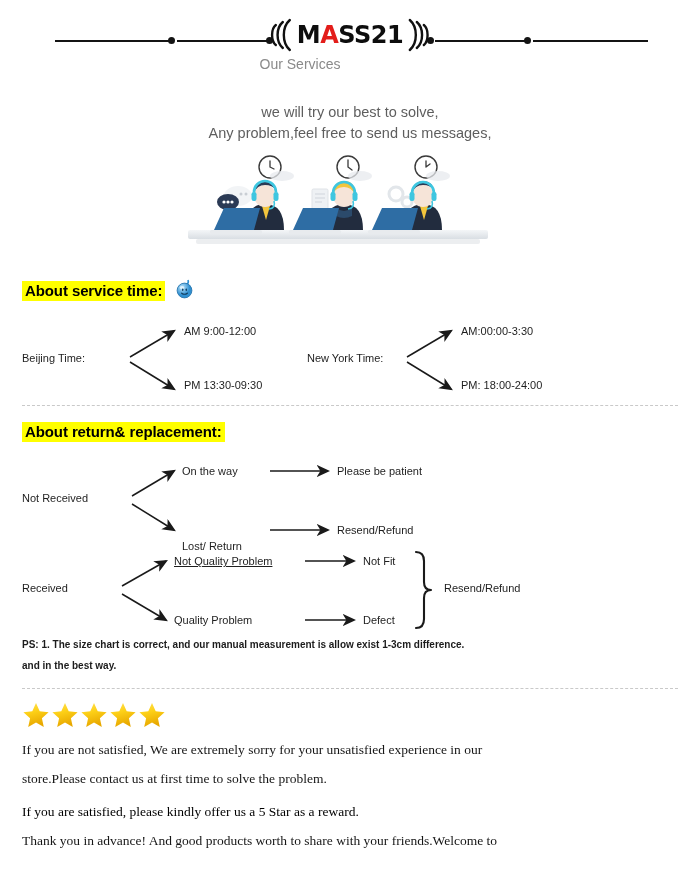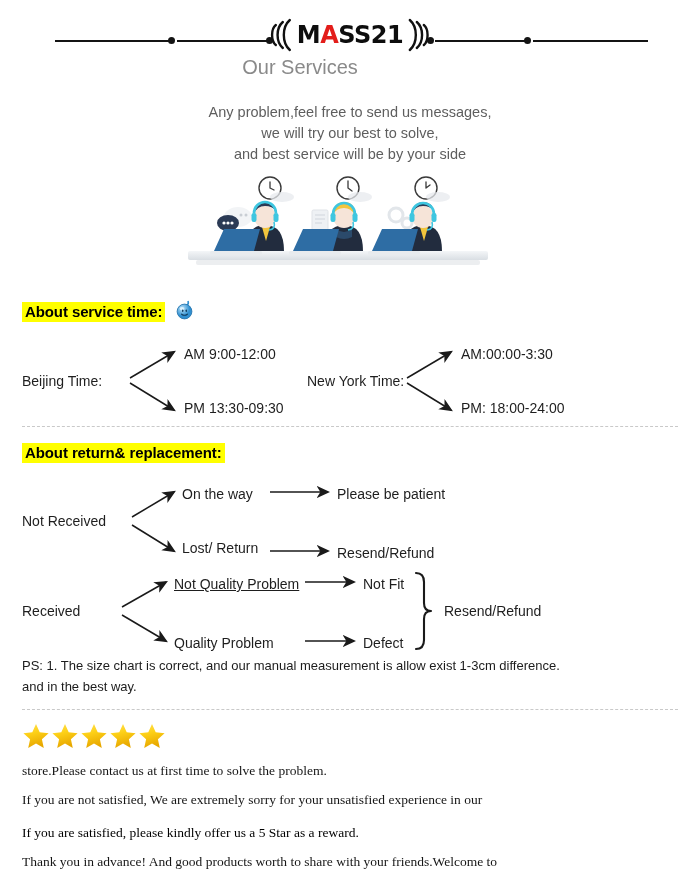--- a/index.html
+++ b/index.html
@@ -31,21 +31,21 @@
   }
   .logo-text {
     font-family:"DejaVu Sans", sans-serif;
     font-weight:bold; font-size:24px; letter-spacing:-0.5px;
     color:#0d0d0d; line-height:1;
   }
   .logo-text .red { color:#e31d1a; }
   .arcs { display:flex; align-items:center; height:34px; }
   .subtitle {
     position:absolute; top:56px; left:0; width:600px;
-    text-align:center; font-size:20px; color:#8a8a8a;
+    text-align:center; font-size:14px; color:#8a8a8a;
     font-family:"Liberation Sans", sans-serif;
   }
 
   
   .intro {
     margin-top:12px; text-align:center;
     font-size:14.5px; color:#5e5e5e; line-height:21px;
     font-family:"Liberation Sans", sans-serif;
   }
 
@@ -69,29 +69,29 @@
 
   .dashed-rule {
     margin:0 22px;
     border-top:1px dashed #c9c9c9;
     height:0;
   }
 
   
   .diagram { position:relative; }
   .node {
-    position:absolute; font-size:14px; color:#1e1e1e;
+    position:absolute; font-size:11px; color:#1e1e1e;
     font-family:"Liberation Sans", sans-serif; white-space:nowrap;
   }
   .svgwrap { position:absolute; left:0; top:0; }
 
   
   .ps {
-    padding:0 22px; font-size:13px; color:#1c1c1c;
-    line-height:21px; font-family:"Liberation Sans", sans-serif;
+    padding:0 22px; font-size:10px; color:#1c1c1c;
+    line-height:21px; font-family:"Liberation Sans", sans-serif;font-weight:bold;
   }
 
   
   .fb-text {
     padding:0 22px; font-family:"Liberation Serif", serif;
     font-size:13.5px; color:#161616; line-height:29px;
   }
   .fb-text.red { color:#000000; }
   .stars { display:flex; gap:1px; align-items:center; }
 </style>
@@ -127,23 +127,22 @@
         <path d="M11 4 C18 10,18 24,11 30" stroke="#111" stroke-width="2.4" fill="none" stroke-linecap="round"></path>
         <path d="M18 7 C23 11,23 23,18 27" stroke="#111" stroke-width="2.4" fill="none" stroke-linecap="round"></path>
       </svg>
     </span>
   </div>
 
   <div class="subtitle">Our Services</div>
 </div>
 
 <div class="intro">
+  <div>we will try our best to solve,</div>
   <div>Any problem,feel free to send us messages,</div>
-  <div>we will try our best to solve,</div>
-  <div>and best service will be by your side</div>
 </div>
 
 <div class="illo">
   <svg width="700" height="105" viewBox="0 0 700 105">
     <defs>
       <linearGradient id="shelfG" x1="0" y1="0" x2="0" y2="1">
         <stop offset="0" stop-color="#f4f6f8"></stop>
           <stop offset="1" stop-color="#d9dee3"></stop>
       </linearGradient>
     </defs>
@@ -272,21 +271,21 @@
   
   <div class="diagram" style="height:82px; margin-top:16px;">
     <svg class="svgwrap" width="656" height="82" viewBox="0 0 656 82">
       <line x1="110" y1="38" x2="152" y2="13" stroke="#1a1a1a" stroke-width="1.5" marker-end="url(#ah)"></line>
       <line x1="110" y1="46" x2="152" y2="72" stroke="#1a1a1a" stroke-width="1.5" marker-end="url(#ah)"></line>
       <line x1="248" y1="13" x2="306" y2="13" stroke="#1a1a1a" stroke-width="1.5" marker-end="url(#ah)"></line>
       <line x1="248" y1="72" x2="306" y2="72" stroke="#1a1a1a" stroke-width="1.5" marker-end="url(#ah)"></line>
     </svg>
     <div class="node" style="left:0px;   top:34px;">Not Received</div>
     <div class="node" style="left:160px; top:7px;">On the way</div>
-    <div class="node" style="left:160px; top:61px;">Lost/ Return</div>
+    <div class="node" style="left:160px; top:82px;">Lost/ Return</div>
     <div class="node" style="left:315px; top:7px;">Please be patient</div>
     <div class="node" style="left:315px; top:66px;">Resend/Refund</div>
   </div>
 
   
   <div class="diagram" style="height:82px; margin-top:8px;">
     <svg class="svgwrap" width="656" height="82" viewBox="0 0 656 82">
       <line x1="100" y1="38" x2="144" y2="13" stroke="#1a1a1a" stroke-width="1.5" marker-end="url(#ah)"></line>
       <line x1="100" y1="46" x2="144" y2="72" stroke="#1a1a1a" stroke-width="1.5" marker-end="url(#ah)"></line>
       <line x1="283" y1="13" x2="332" y2="13" stroke="#1a1a1a" stroke-width="1.5" marker-end="url(#ah)"></line>
@@ -327,22 +326,22 @@
           <path transform="translate(58,0)" d="M14 2 L17.7 10.3 L26.6 11.2 L19.9 17.2 L21.8 26 L14 21.4 L6.2 26 L8.1 17.2 L1.4 11.2 L10.3 10.3 Z"></path>
           <path transform="translate(87,0)" d="M14 2 L17.7 10.3 L26.6 11.2 L19.9 17.2 L21.8 26 L14 21.4 L6.2 26 L8.1 17.2 L1.4 11.2 L10.3 10.3 Z"></path>
           <path transform="translate(116,0)" d="M14 2 L17.7 10.3 L26.6 11.2 L19.9 17.2 L21.8 26 L14 21.4 L6.2 26 L8.1 17.2 L1.4 11.2 L10.3 10.3 Z"></path>
         </g>
       </svg>
     </span>
   </div>
 </div>
 
 <div class="fb-text" style="margin-top:6px;">
+  <div>If you are not satisfied, We are extremely sorry for your unsatisfied experience in our</div>
   <div>store.Please contact us at first time to solve the problem.</div>
-  <div>If you are not satisfied, We are extremely sorry for your unsatisfied experience in our</div>
 </div>
 
 <div class="fb-text red" style="margin-top:4px;">If you are satisfied, please kindly offer us a 5 Star as a reward.</div>
 
 <div class="fb-text">
   <div>Thank you in advance! And good products worth to share with your friends.Welcome to</div>
 
 </div>
 
 </body></html>

